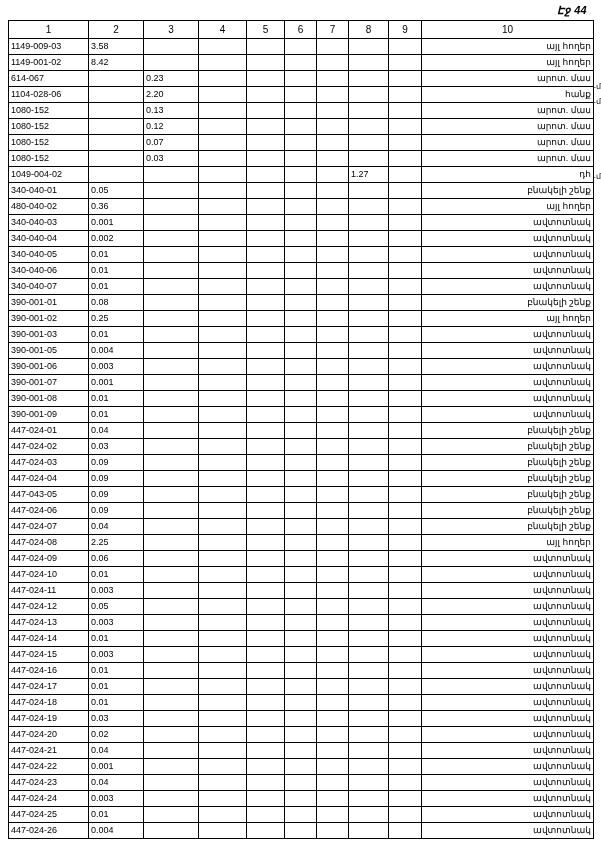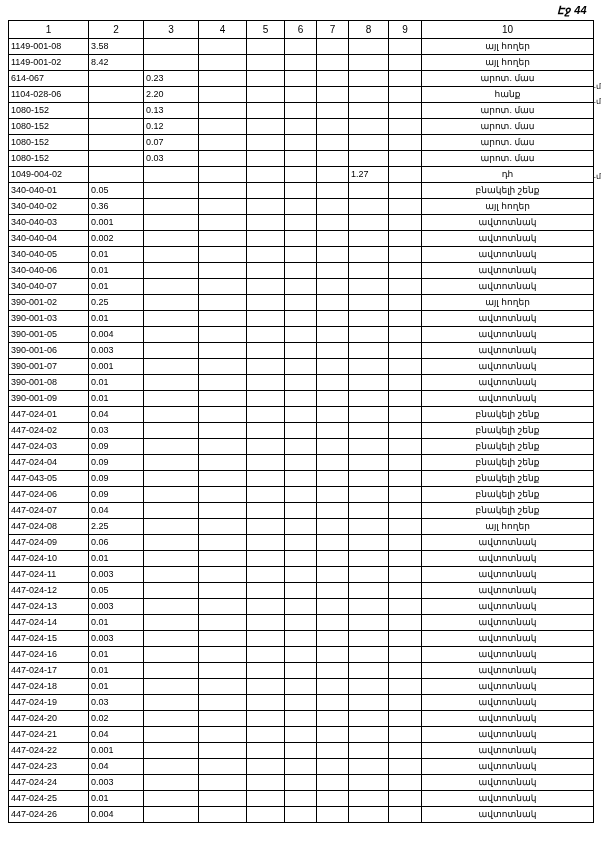--- a/index.html
+++ b/index.html
@@ -61,21 +61,21 @@
   col.c4 { width: 48px; }
   col.c5 { width: 38px; }
   col.c6 { width: 32px; }
   col.c7 { width: 32px; }
   col.c8 { width: 40px; }
   col.c9 { width: 33px; }
   col.c10 { width: 172px; }
 
   td.code { text-align: left; padding-left: 3px; }
   td.num { text-align: left; padding-left: 3px; }
-  td.desc { text-align: center; padding-left: 3px; font-size: 9px; }
+  td.desc { text-align: right; padding-left: 3px; font-size: 9px; }
 
   .margin-marks {
     position: absolute;
     right: 0px;
     top: 20px;
     width: 10px;
   }
   .mark {
     position: absolute;
     font-size: 8px;
@@ -112,21 +112,21 @@
         <th>5</th>
         <th>6</th>
         <th>7</th>
         <th>8</th>
         <th>9</th>
         <th>10</th>
       </tr>
     </thead>
     <tbody id="table-body">
         <tr>
-          <td class="code">1149-001-08</td>
+          <td class="code">1149-009-03</td>
           <td class="num">3.58</td>
           <td class="num"></td>
           <td class="num"></td>
           <td class="num"></td>
           <td class="num"></td>
           <td class="num"></td>
           <td class="num"></td>
           <td class="num"></td>
           <td class="desc">այլ հողեր</td>
         </tr>
@@ -232,21 +232,21 @@
           <td class="num"></td>
           <td class="num"></td>
           <td class="num"></td>
           <td class="num"></td>
           <td class="num"></td>
           <td class="num"></td>
           <td class="num"></td>
           <td class="desc">բնակելի շենք</td>
         </tr>
         <tr>
-          <td class="code">340-040-02</td>
+          <td class="code">480-040-02</td>
           <td class="num">0.36</td>
           <td class="num"></td>
           <td class="num"></td>
           <td class="num"></td>
           <td class="num"></td>
           <td class="num"></td>
           <td class="num"></td>
           <td class="num"></td>
           <td class="desc">այլ հողեր</td>
         </tr>
@@ -302,20 +302,32 @@
           <td class="code">340-040-07</td>
           <td class="num">0.01</td>
           <td class="num"></td>
           <td class="num"></td>
           <td class="num"></td>
           <td class="num"></td>
           <td class="num"></td>
           <td class="num"></td>
           <td class="num"></td>
           <td class="desc">ավտոտնակ</td>
+        </tr>
+        <tr>
+          <td class="code">390-001-01</td>
+          <td class="num">0.08</td>
+          <td class="num"></td>
+          <td class="num"></td>
+          <td class="num"></td>
+          <td class="num"></td>
+          <td class="num"></td>
+          <td class="num"></td>
+          <td class="num"></td>
+          <td class="desc">բնակելի շենք</td>
         </tr>
         <tr>
           <td class="code">390-001-02</td>
           <td class="num">0.25</td>
           <td class="num"></td>
           <td class="num"></td>
           <td class="num"></td>
           <td class="num"></td>
           <td class="num"></td>
           <td class="num"></td>

